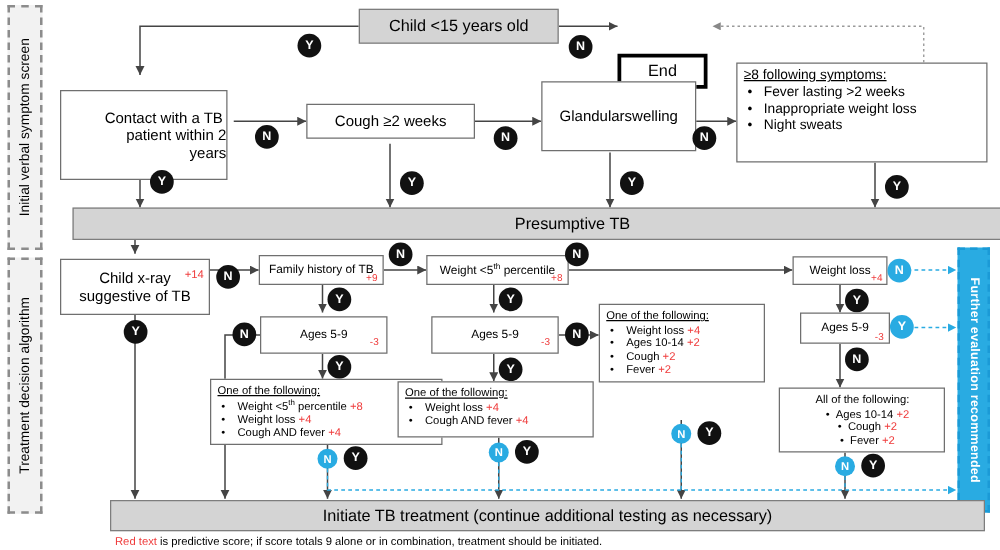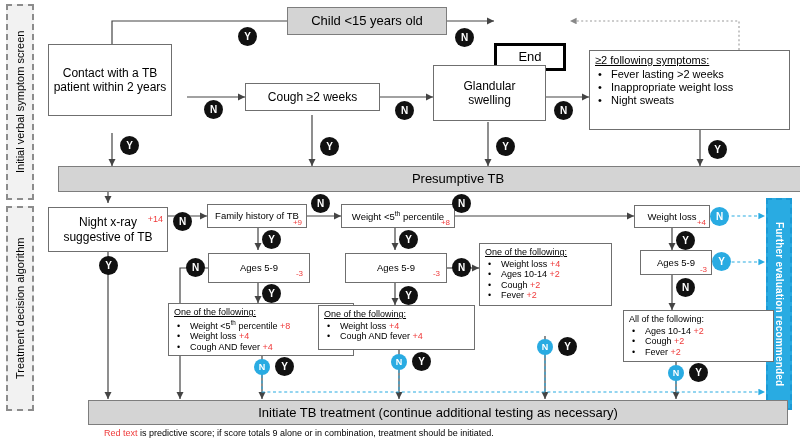--- a/index.html
+++ b/index.html
@@ -182,36 +182,36 @@
     <span>End</span>
   </div>
 
   <div class="badge" style="left:238px;top:27px;">
     <span>Y</span>
     </div>
   <div class="badge" style="left:455px;top:28px;">
     <span>N</span>
     </div>
 
-  <div class="box" style="left:48px;top:44px;width:124px;height:72px;font-size:12px;flex-direction:column;">
+  <div class="box" style="left:48px;top:72px;width:134px;height:72px;font-size:12px;flex-direction:column;padding-left:32px;">
     <span>Contact with a TB</span>
     <span>patient within 2 years</span>
   </div>
 
   <div class="box" style="left:245px;top:83px;width:135px;height:28px;font-size:12px;">
     <span>Cough ≥2 weeks</span>
   </div>
 
-  <div class="box" style="left:433px;top:65px;width:113px;height:56px;font-size:12px;flex-direction:column;">
+  <div class="box" style="left:433px;top:65px;width:124px;height:56px;font-size:12px;flex-direction:row;">
     <span>Glandular</span>
     <span>swelling</span>
   </div>
 
   <div class="box listbox" style="left:589px;top:50px;width:201px;height:80px;font-size:11px;">
-    <span class="ttl">≥2 following symptoms:</span>
+    <span class="ttl">≥8 following symptoms:</span>
     <span class="li">Fever lasting &gt;2 weeks</span>
     <span class="li">Inappropriate weight loss</span>
     <span class="li">Night sweats</span>
   </div>
 
   <div class="badge" style="left:204px;top:100px;">
     <span>N</span>
     </div>
   <div class="badge" style="left:395px;top:101px;">
     <span>N</span>
@@ -231,21 +231,21 @@
     </div>
   <div class="badge" style="left:708px;top:140px;">
     <span>Y</span>
     </div>
 
   <div class="box gray" style="left:58px;top:166px;width:800px;height:26px;font-size:13px;">
     <span>Presumptive TB</span>
   </div>
 
   <div class="box" style="left:48px;top:207px;width:120px;height:45px;font-size:12px;flex-direction:column;position:absolute;">
-    <span>Night x-ray</span>
+    <span>Child x-ray</span>
     <span>suggestive of TB</span>
     <span class="red" style="position:absolute;right:4px;top:6px;font-size:9px;">+14</span>
   </div>
 
   <div class="box" style="left:207px;top:204px;width:100px;height:24px;font-size:9.5px;position:absolute;">
     <span>Family history of TB</span>
     <span class="red" style="position:absolute;right:4px;bottom:0px;font-size:8px;">+9</span>
   </div>
 
   <div class="box" style="left:341px;top:204px;width:114px;height:24px;font-size:9.5px;position:absolute;">
@@ -335,21 +335,21 @@
   </div>
 
   <div class="box listbox" style="left:479px;top:243px;width:133px;height:63px;font-size:9px;">
     <span class="ttl">One of the following:</span>
     <span class="li"><span>Weight loss</span> <span class="redin">+4</span></span>
     <span class="li"><span>Ages 10-14</span> <span class="redin">+2</span></span>
     <span class="li"><span>Cough</span> <span class="redin">+2</span></span>
     <span class="li"><span>Fever</span> <span class="redin">+2</span></span>
   </div>
 
-  <div class="box listbox" style="left:623px;top:310px;width:151px;height:52px;font-size:9px;">
+  <div class="box listbox" style="left:623px;top:310px;width:133px;height:52px;font-size:9px;text-align:center;">
     <span class="ttl" style="text-decoration:none;">All of the following:</span>
     <span class="li"><span>Ages 10-14</span> <span class="redin">+2</span></span>
     <span class="li"><span>Cough</span> <span class="redin">+2</span></span>
     <span class="li"><span>Fever</span> <span class="redin">+2</span></span>
   </div>
 
   <div class="badge blue sm" style="left:254px;top:359px;">
     <span>N</span>
     </div>
   <div class="badge" style="left:275px;top:357px;">
@@ -374,17 +374,17 @@
     <span>N</span>
     </div>
   <div class="badge" style="left:689px;top:363px;">
     <span>Y</span>
     </div>
 
   <div class="box gray" style="left:75px;top:400px;width:700px;height:25px;font-size:13px;margin-left:13px;">
     <span>Initiate TB treatment (continue additional testing as necessary)</span>
   </div>
 
-  <div class="footnote" style="left:56px;top:428px;padding-left:48px;">
+  <div class="footnote" style="left:44px;top:428px;padding-left:48px;">
     <span class="redin">Red text</span><span> is predictive score; if score totals 9 alone or in combination, treatment should be initiated.</span>
   </div>
 
 </div>
 
 </body></html>

